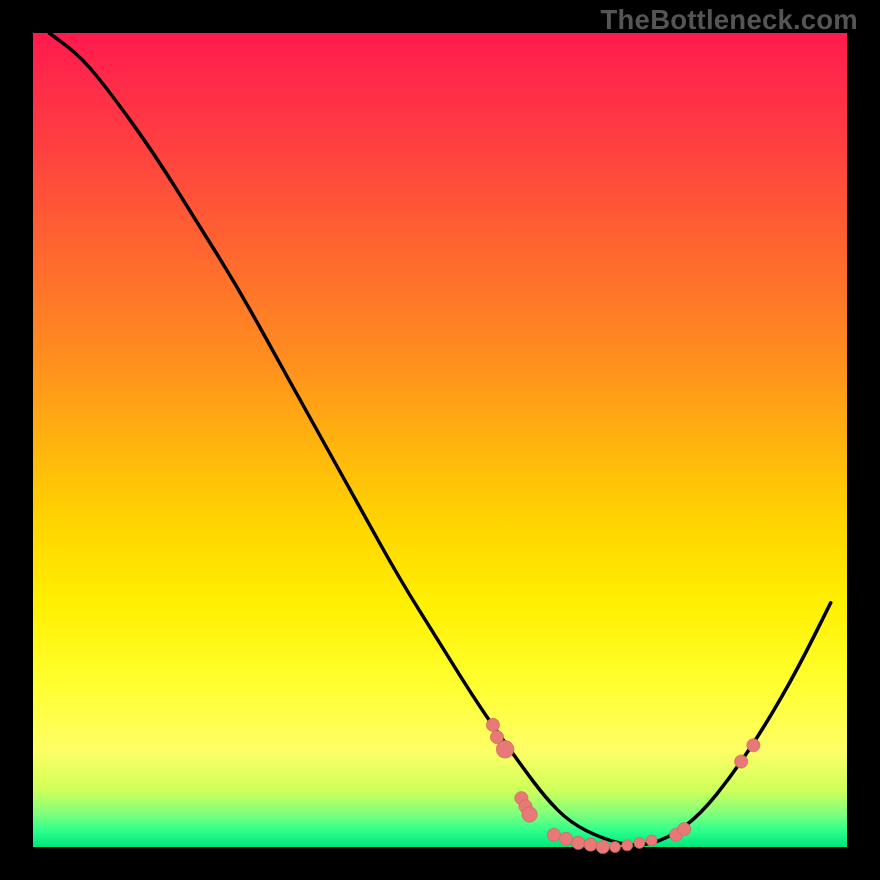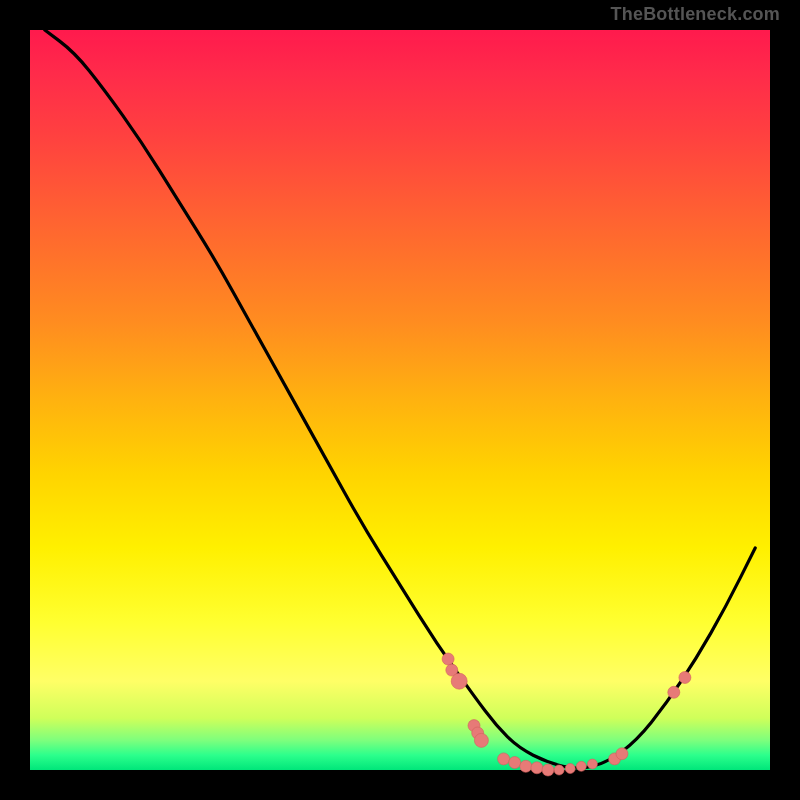--- a/index.html
+++ b/index.html
@@ -15,21 +15,21 @@
     position: relative;
     width: 800px;
     height: 800px;
     background: #000;
   }
   .watermark {
     position: absolute;
     top: 4px;
     right: 20px;
     color: #555;
-    font-size: 18px;
+    font-size: 25px;
     font-weight: 600;
     letter-spacing: 0.2px;
     user-select: none;
   }
   .plot-area {
     position: absolute;
     left: 30px;
     top: 30px;
     width: 740px;
     height: 740px;

